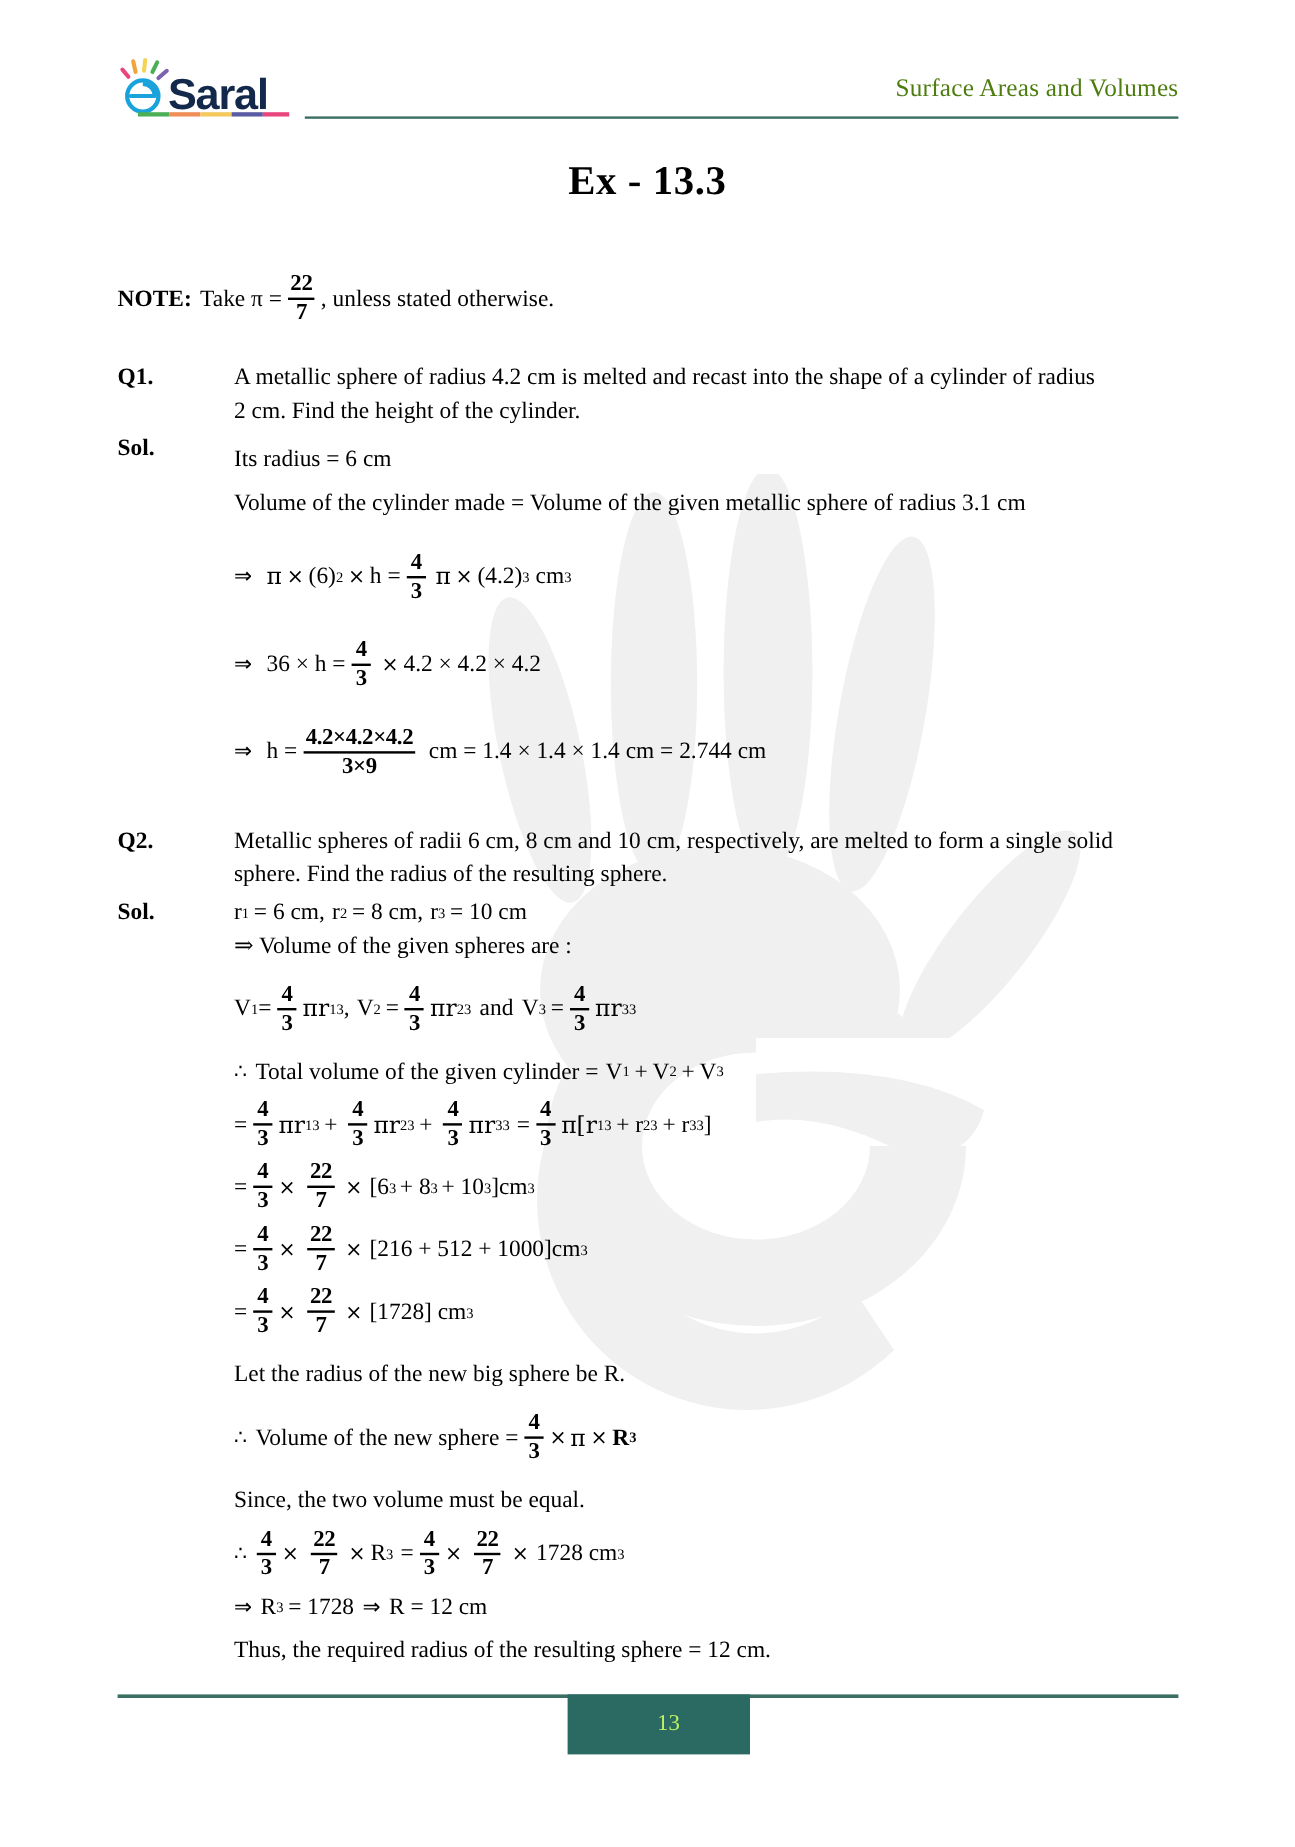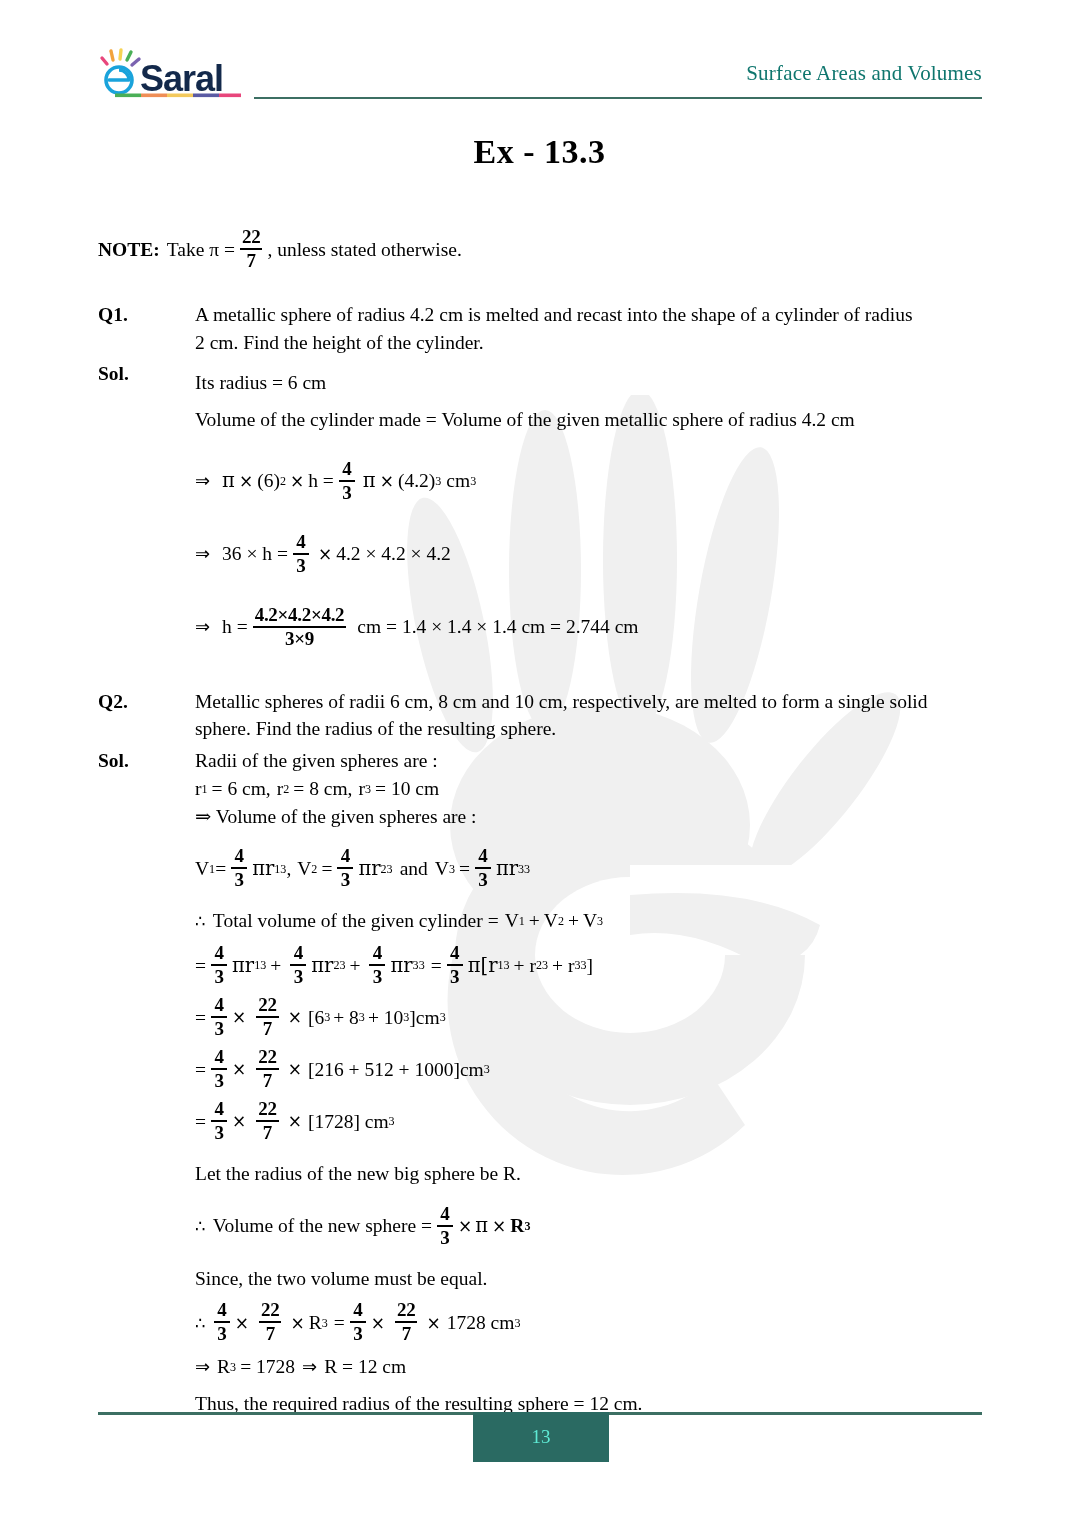--- a/index.html
+++ b/index.html
@@ -48,21 +48,21 @@
   }
   .logo-svg { display: block; }
 
   .header-title {
     position: absolute;
     right: 0;
     top: 16px;
     font-size: 21px;
     letter-spacing: 0.2px;
     white-space: nowrap;
-    color: #0f766e;
+    color: #4d7c0f;
   }
   .header-rule {
     position: absolute;
     left: 156px;
     right: 0;
     top: 52px;
     height: 2px;
     background: #3c6f63;
   }
 
@@ -164,25 +164,26 @@
     height: 3px;
     background: #3c6f63;
   }
   .page-badge {
     position: absolute;
     left: 375px;
     top: 0px;
     width: 136px;
     height: 50px;
     background: #2a6a62;
-    color: #5eead4;
+    color: #bef264;
     font-size: 19px;
     display: flex;
     align-items: center;
     justify-content: center;
+    padding-left: 16px;
   }
 </style>
 </head>
 <body>
 
 <div id="page">
 
   <svg id="watermark" viewBox="0 0 600 800" xmlns="http://www.w3.org/2000/svg">
     <g fill="#f0f0f0">
 
@@ -266,21 +267,21 @@
         <div class="para">2 cm. Find the height of the cylinder.</div>
       </div>
     </div>
 
     <div class="row" style="margin-top:4px">
       <div class="lbl sol">Sol.</div>
       <div class="body-text">
         <div class="gap-sm"></div>
         <div class="para">Its radius = 6 cm</div>
         <div class="gap-sm"></div>
-        <div class="para">Volume of the cylinder made = Volume of the given metallic sphere of radius 4.2 cm</div>
+        <div class="para">Volume of the cylinder made = Volume of the given metallic sphere of radius 3.1 cm</div>
 
         <div class="gap-lg"></div>
 
         <div class="math-line">
           <span class="arrow">⇒</span>
           <span style="margin-left:12px" class="pi">π</span>
           <span class="sym op">×</span>
           <span>(6)</span>
             <sup class="exp">2</sup>
           <span class="sym op">×</span>
@@ -334,21 +335,20 @@
       <div class="lbl">Q2.</div>
       <div class="body-text">
         <div class="para">Metallic spheres of radii 6 cm, 8 cm and 10 cm, respectively, are melted to form a single solid</div>
         <div class="para">sphere. Find the radius of the resulting sphere.</div>
       </div>
     </div>
 
     <div class="row" style="margin-top:4px">
       <div class="lbl sol">Sol.</div>
       <div class="body-text">
-        <div class="para">Radii of the given spheres are :</div>
 
         <div class="math-line">
           <span>r</span>
             <sub class="idx">1</sub>
           <span style="margin-left:4px">= 6 cm,</span>
           <span style="margin-left:6px">r</span>
             <sub class="idx">2</sub>
           <span style="margin-left:4px">= 8 cm,</span>
           <span style="margin-left:6px">r</span>
             <sub class="idx">3</sub>

